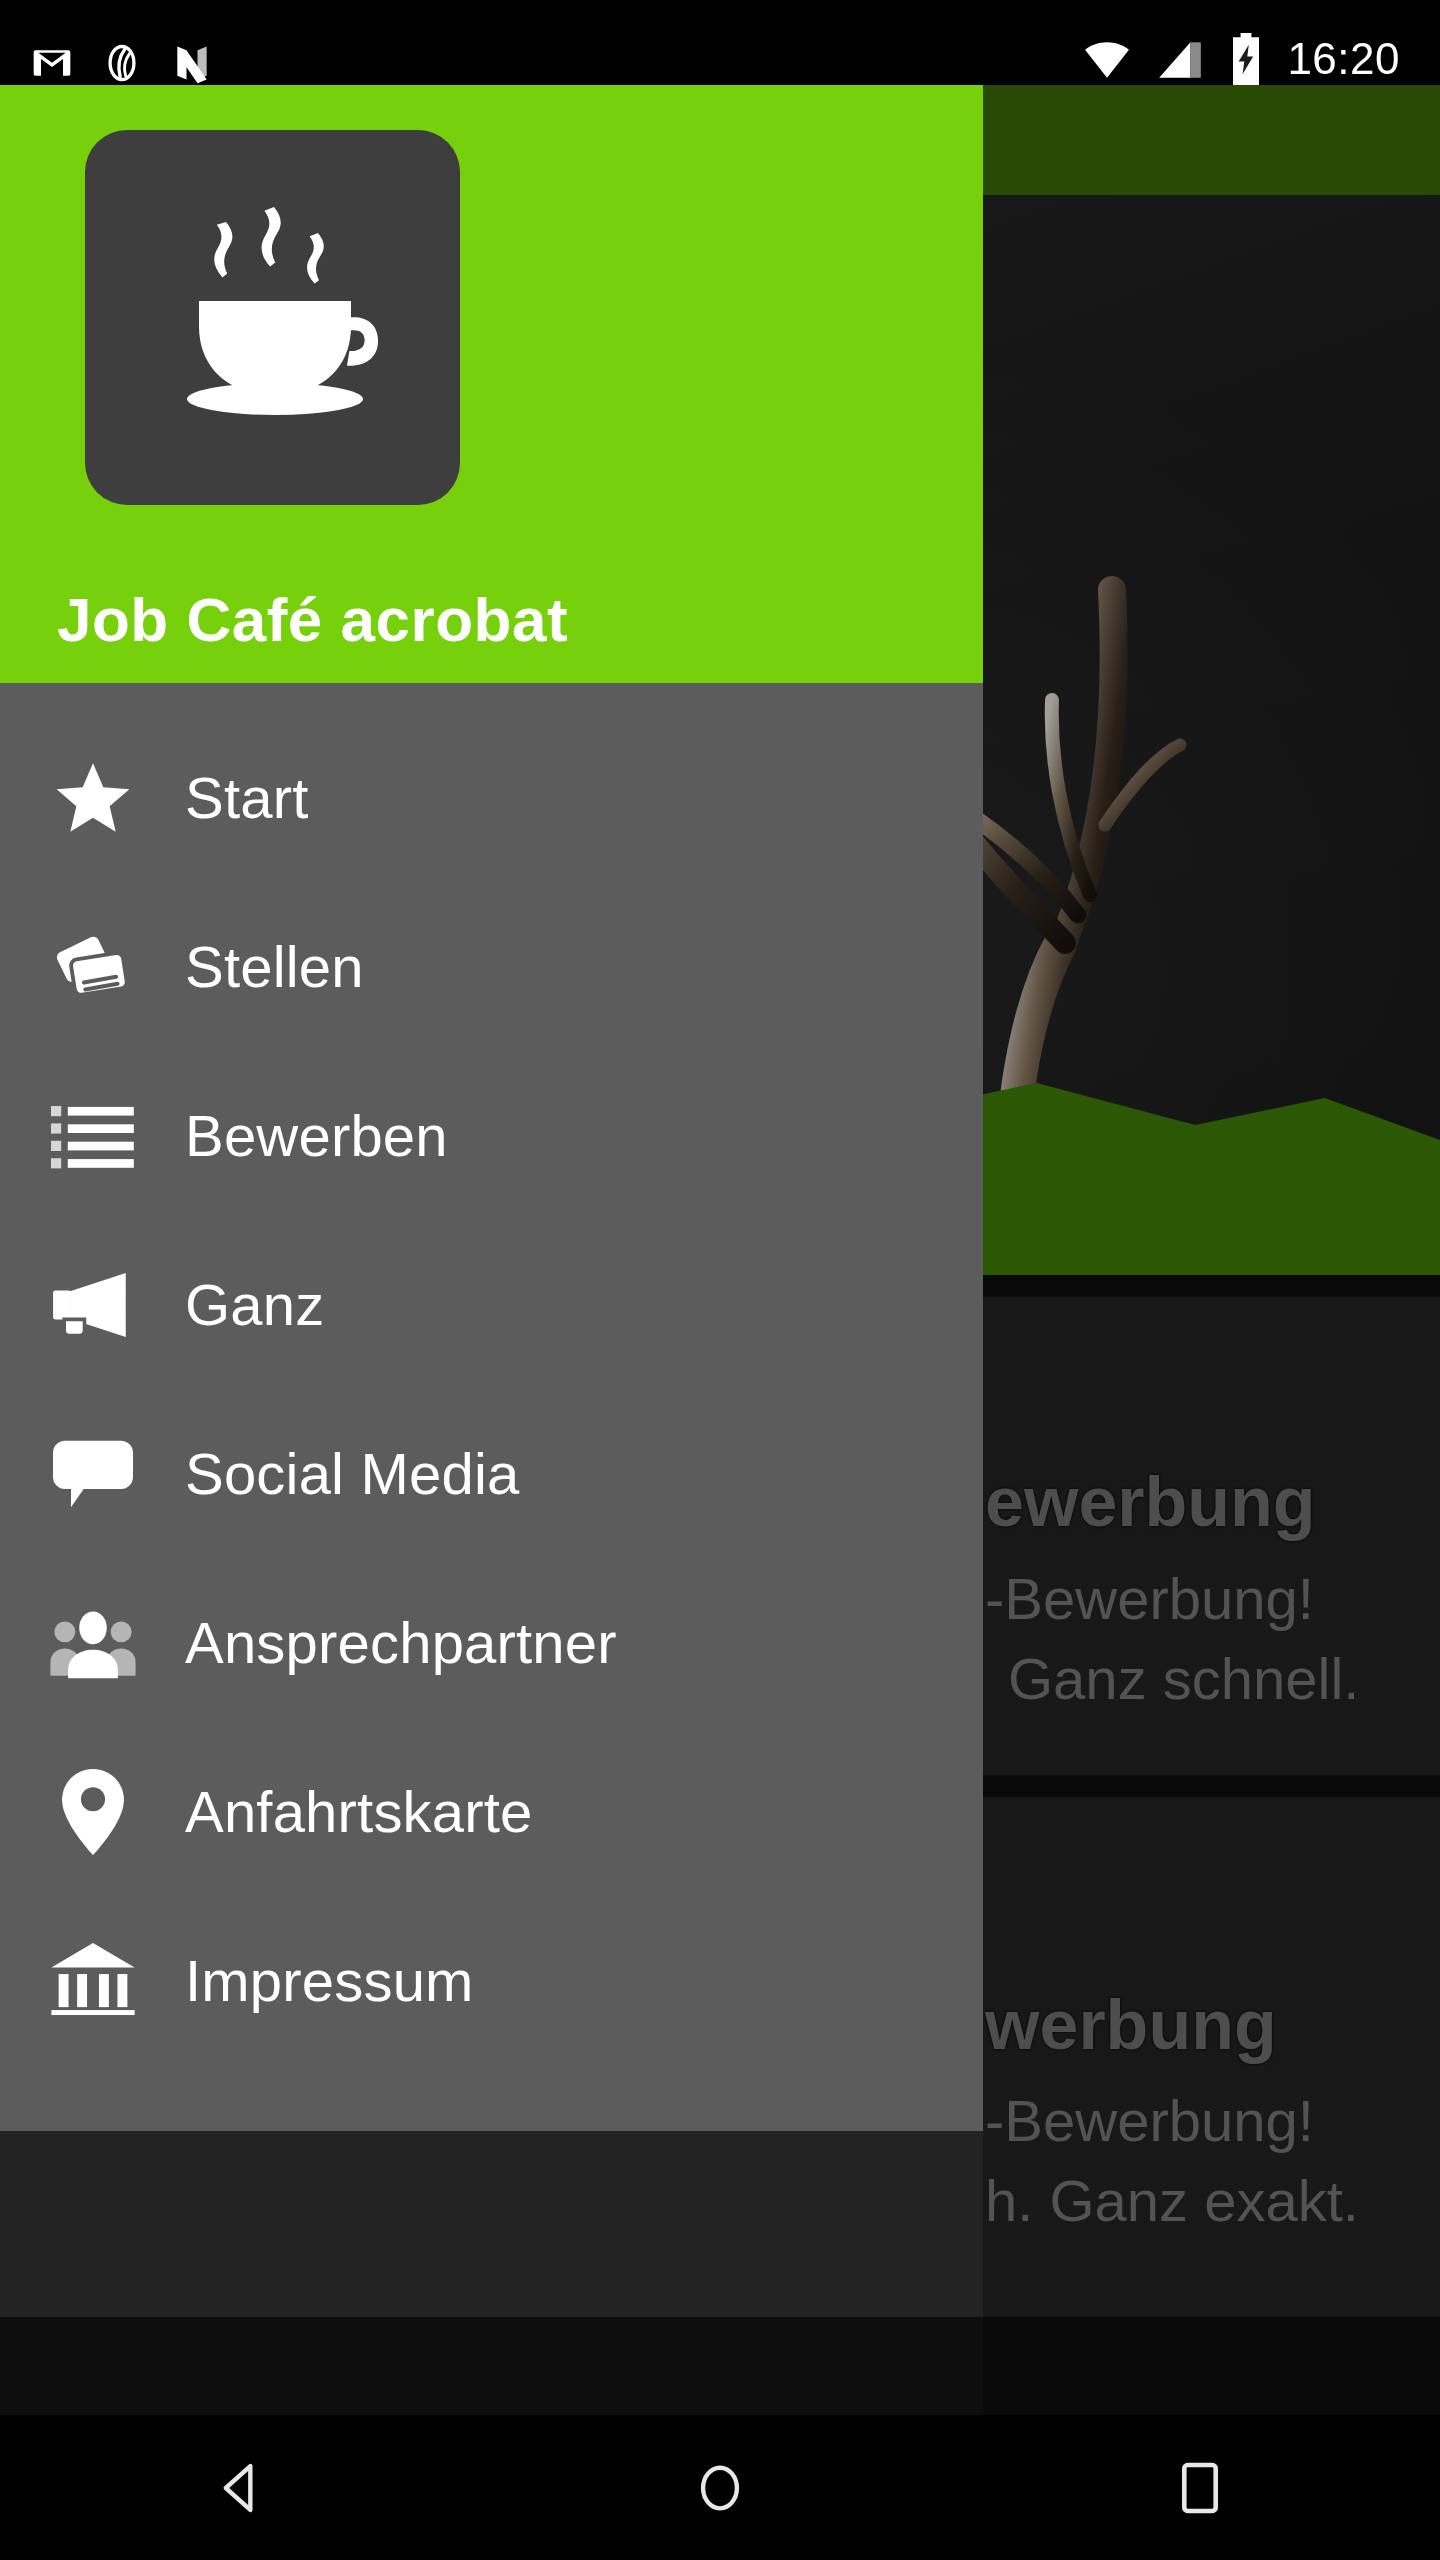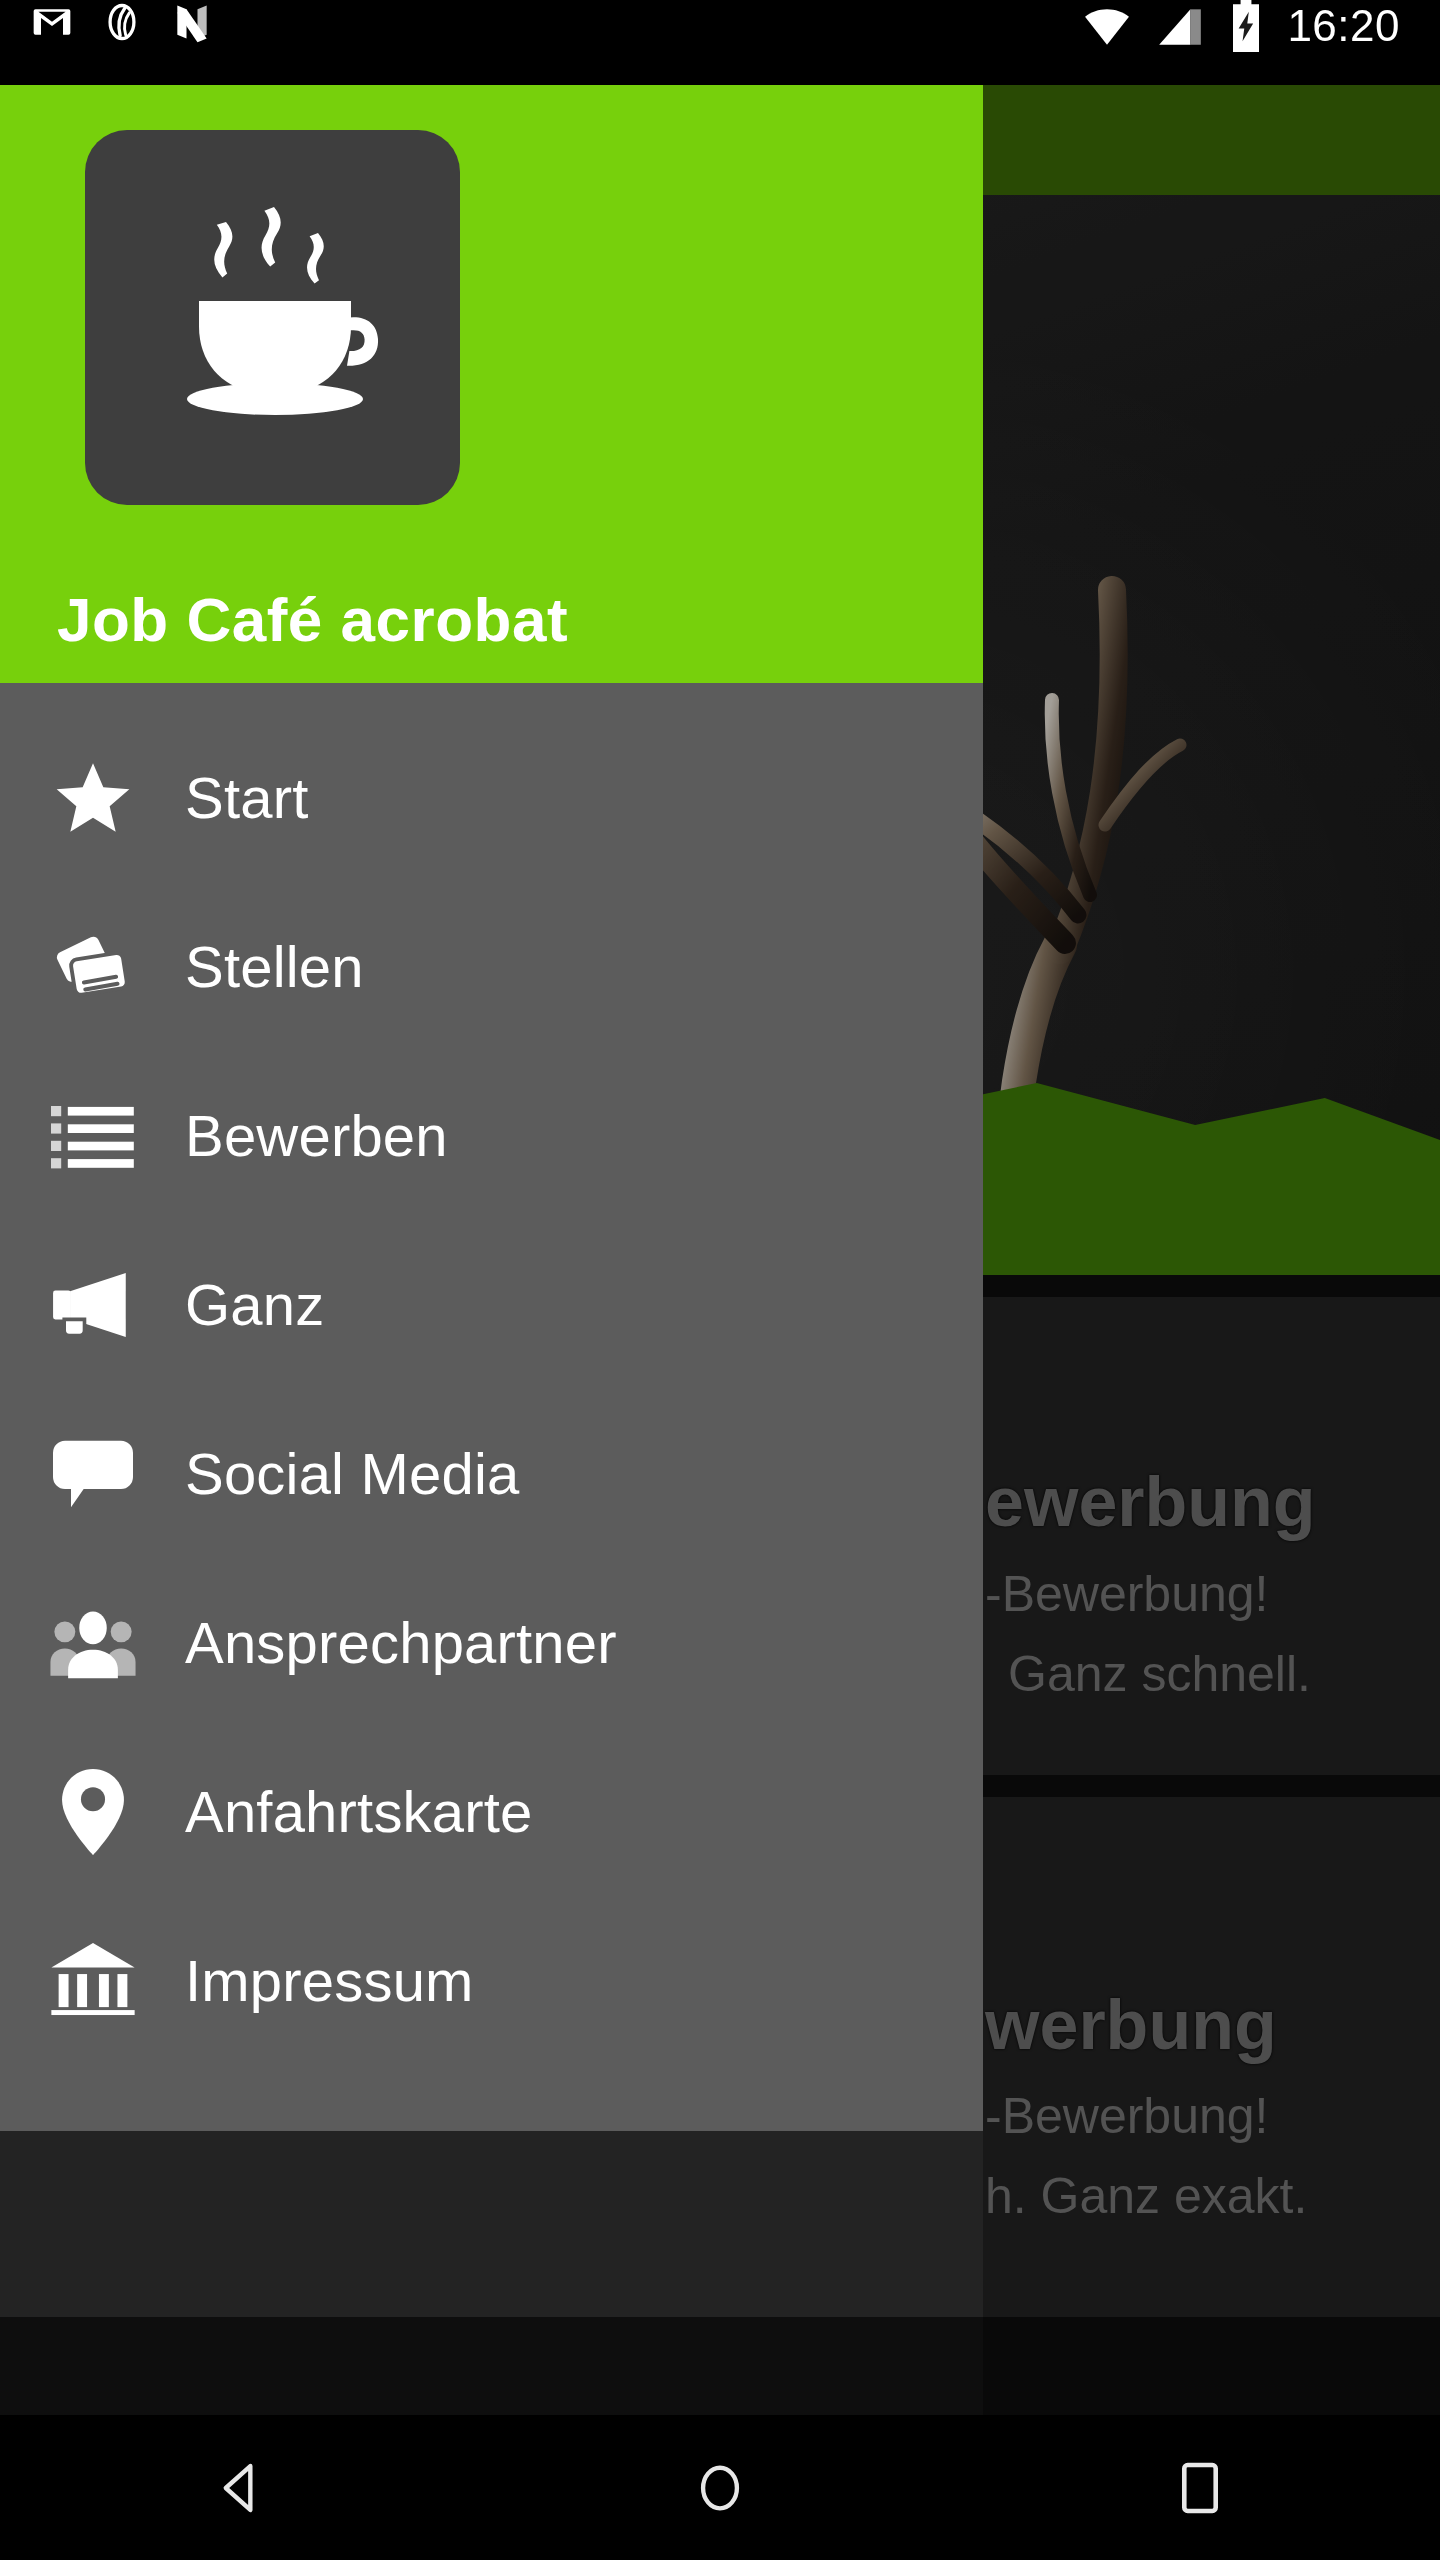--- a/index.html
+++ b/index.html
@@ -6,21 +6,21 @@
   html,body{
     width:1440px; height:2560px; overflow:hidden;
     background:#000;
     font-family:"Liberation Sans", sans-serif;
   }
   .screen{ position:relative; width:1440px; height:2560px; background:#000; overflow:hidden; }
 
   
   .statusbar{
     position:absolute; left:0; top:0; width:1440px; height:85px;
-    background:#000; display:flex; align-items:flex-start; z-index:60;
+    background:#000; display:flex; align-items:flex-end; z-index:60;
   }
   .sb-left{ display:flex; align-items:center; gap:26px; padding-left:30px; }
   .sb-right{ margin-left:auto; display:flex; align-items:center; gap:22px; padding-right:40px; }
   .sb-time{ color:#fff; font-size:44px; letter-spacing:0.5px; }
 
   
   .app-bg{ position:absolute; left:0; top:85px; width:1440px; height:2330px; background:#212121; }
   .bg-topbar{ position:absolute; left:0; top:0; width:1440px; height:110px; background:#3b6b06; }
   .bg-hero{
     position:absolute; left:0; top:110px; width:1440px; height:1080px;
@@ -36,21 +36,21 @@
     clip-path:polygon(0% 62%, 9% 46%, 18% 57%, 28% 40%, 39% 52%, 50% 33%,
                       61% 47%, 72% 36%, 83% 50%, 92% 41%, 100% 55%, 100% 100%, 0% 100%);
   }
   .card{ position:absolute; left:0; width:1440px; background:#232323; }
   .card-gap{ position:absolute; left:0; width:1440px; height:22px; background:#0e0e0e; }
   .card-title{
     position:absolute; font-size:70px; font-weight:bold; color:#6f6f6f;
     white-space:nowrap; text-shadow:0 0 3px #000;
   }
   .card-sub{
-    position:absolute; font-size:50px; color:#777; white-space:nowrap;
+    position:absolute; font-size:58px; color:#777; white-space:nowrap;
   }
 
   
   .scrim{
     position:absolute; left:983px; top:85px; width:457px; height:2330px;
     background:rgba(0,0,0,0.30); z-index:20;
   }
 
   
   .drawer{

